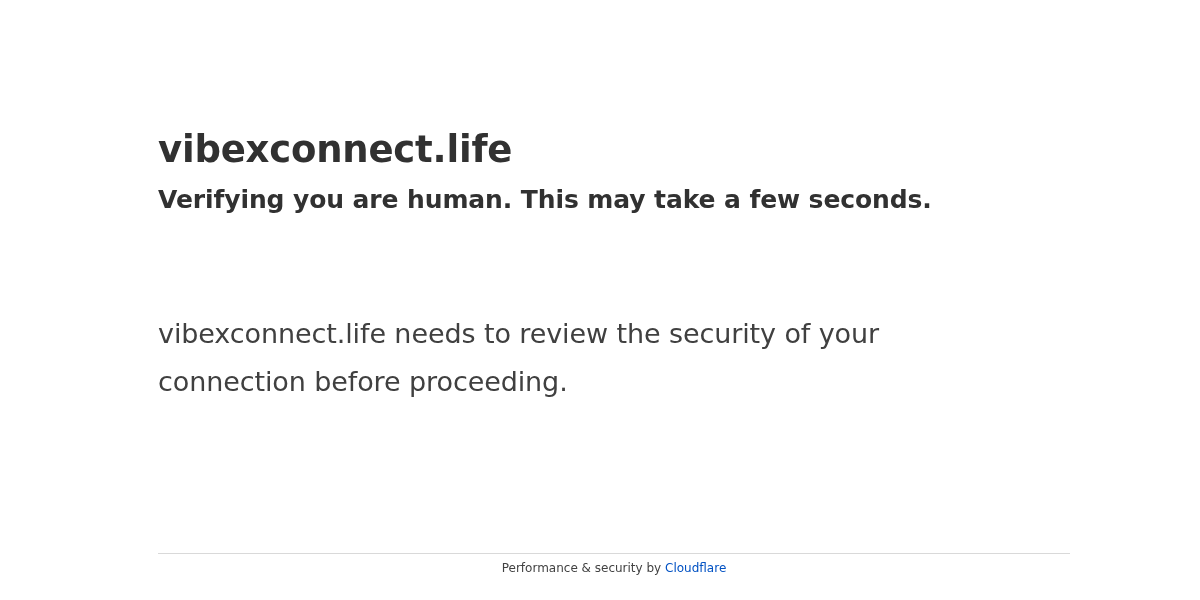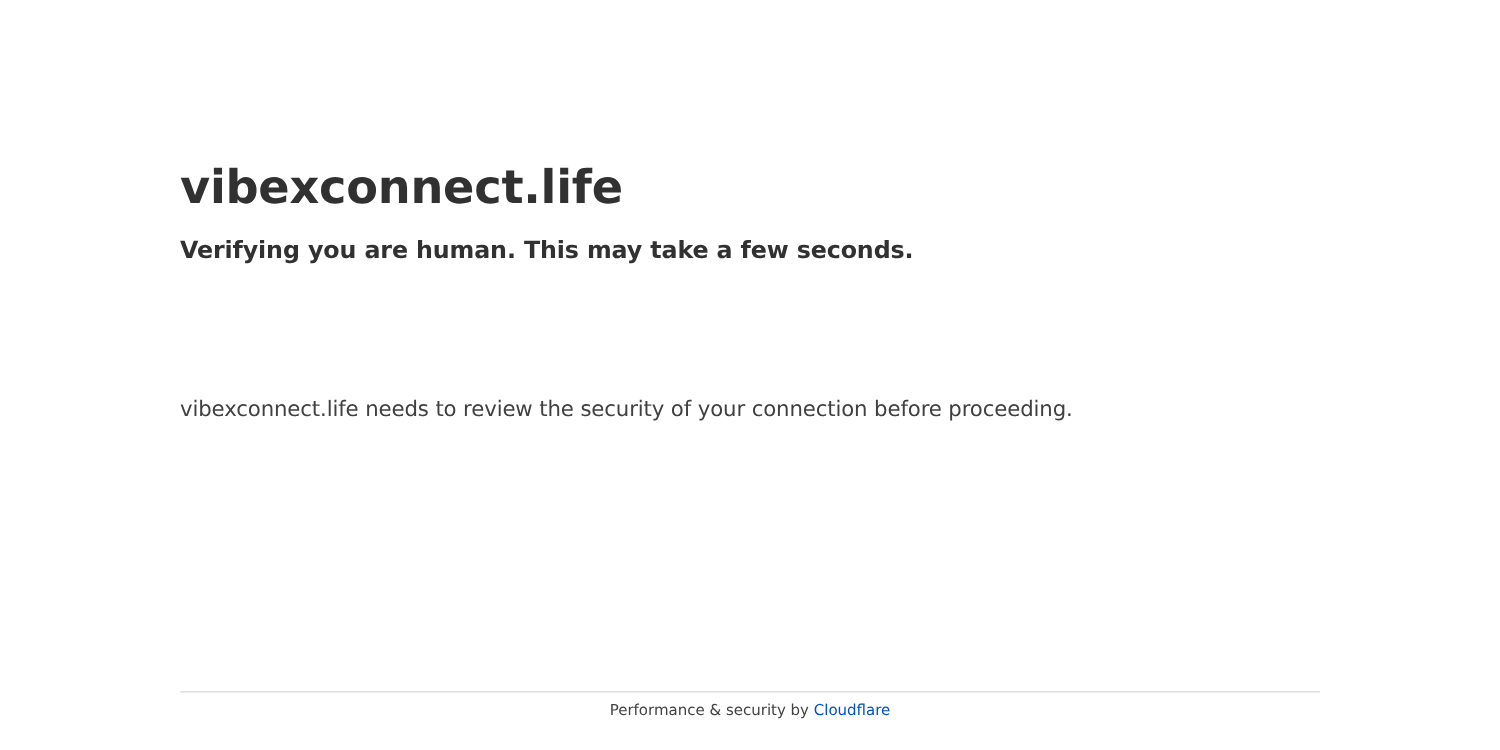--- a/index.html
+++ b/index.html
@@ -18,21 +18,21 @@
 
   .page {
     position: relative;
     width: 1200px;
     height: 600px;
     background: #ffffff;
   }
 
   .content-column {
     position: absolute;
-    left: 144px;
+    left: 158px;
     top: 0;
     width: 912px;
     height: 600px;
     box-sizing: border-box;
   }
 
   
   .main-wrap {
     position: absolute;
     left: 0;
@@ -44,40 +44,40 @@
     font-size: 37px;
     font-weight: bold;
     line-height: 44px;
     color: #313131;
     letter-spacing: -0.2px;
     margin: 0;
     white-space: nowrap;
   }
 
   .subtitle {
-    font-size: 19px;
+    font-size: 25px;
     font-weight: bold;
     line-height: 28px;
     color: #313131;
     margin: 14px 0 0 0;
     letter-spacing: -0.1px;
     white-space: nowrap;
   }
 
   
   .challenge-area {
     margin-top: 18px;
     width: 320px;
     height: 78px;
   }
 
   .body-copy {
-    font-size: 17px;
+    font-size: 27px;
     font-weight: normal;
-    line-height: 36px;
+    line-height: 48px;
     color: #404040;
     margin: 0;
     max-width: 800px;
     letter-spacing: -0.1px;
   }
 
   
   .footer {
     position: absolute;
     left: 0;

